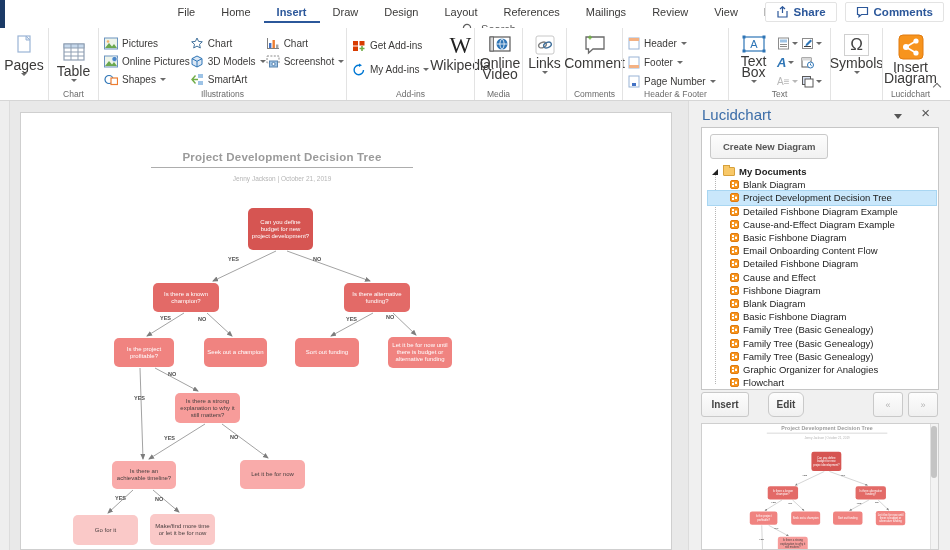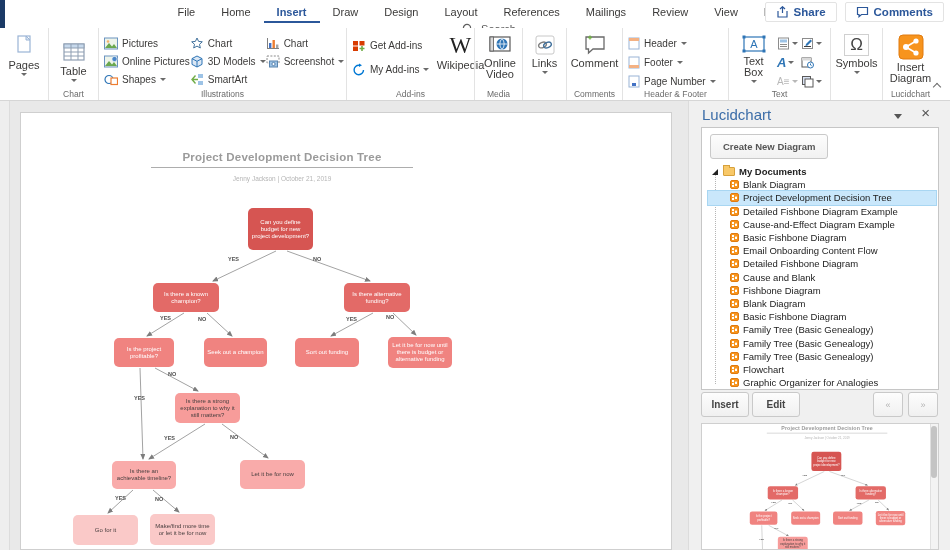--- a/index.html
+++ b/index.html
@@ -17,21 +17,21 @@
   .chip { display:flex; align-items:center; gap:5px; border:1px solid #e3e3e3; background:#fff;
     color:#2b579a; font-size:11.5px; font-weight:bold; padding:3px 10px; border-radius:2px; }
 
   
   #ribbon { position:absolute; left:0; top:28px; width:950px; height:73px; background:#fff;
     border-bottom:1px solid #d6d6d6; display:flex; align-items:stretch; }
   .rgroup { position:relative; display:flex; align-items:flex-start; padding:3px 5px 13px; }
   .rgroup + .rgroup { border-left:1px solid #e3e3e3; }
   .gcaption { position:absolute; left:0; right:0; bottom:1px; text-align:center; font-size:8.5px; color:#6a6a6a; white-space:nowrap; }
   .bigbtn { display:flex; flex-direction:column; align-items:center; width:46px; padding-top:3px; gap:2px; }
-  .bigbtn .blabel { font-size:11px; color:#3b3a39; text-align:center; line-height:11px; }
+  .bigbtn .blabel { font-size:14px; color:#3b3a39; text-align:center; line-height:11px; }
   .scol { display:flex; flex-direction:column; justify-content:flex-start; gap:2px; padding-top:4px; }
   .sbtn { display:flex; align-items:center; gap:4px; font-size:10px; color:#3b3a39; height:16px; white-space:nowrap; }
   .cv { width:0; height:0; border-left:3px solid transparent; border-right:3px solid transparent; border-top:3.5px solid #6a6a6a; display:inline-block; }
   .chev { width:6px; height:6px; border-left:1.5px solid #6a6a6a; border-top:1.5px solid #6a6a6a; transform:rotate(45deg); display:inline-block; }
   .wiki { font-family:"Liberation Serif", serif; font-size:23px; line-height:24px; color:#222; }
   .omega { font-size:17px; line-height:20px; color:#444; border:1px solid #d0d0d0; padding:0 5px; background:#fff; }
   .grid6 { display:grid; grid-template-columns:24px 24px; grid-auto-rows:19px; margin-top:3px; }
   .gcell { display:flex; align-items:center; gap:2px; }
 
   
@@ -541,21 +541,21 @@
         <div class="trow">
             <span class="lci"></span>
             <span>Email Onboarding Content Flow</span>
           </div>
         <div class="trow">
             <span class="lci"></span>
             <span>Detailed Fishbone Diagram</span>
           </div>
         <div class="trow">
             <span class="lci"></span>
-            <span>Cause and Blank</span>
+            <span>Cause and Effect</span>
           </div>
         <div class="trow">
             <span class="lci"></span>
             <span>Fishbone Diagram</span>
           </div>
         <div class="trow">
             <span class="lci"></span>
             <span>Blank Diagram</span>
           </div>
         <div class="trow">
@@ -569,34 +569,34 @@
         <div class="trow">
             <span class="lci"></span>
             <span>Family Tree (Basic Genealogy)</span>
           </div>
         <div class="trow">
             <span class="lci"></span>
             <span>Family Tree (Basic Genealogy)</span>
           </div>
         <div class="trow">
             <span class="lci"></span>
+            <span>Graphic Organizer for Analogies</span>
+          </div>
+        <div class="trow">
+            <span class="lci"></span>
             <span>Flowchart</span>
-          </div>
-        <div class="trow">
-            <span class="lci"></span>
-            <span>Graphic Organizer for Analogies</span>
           </div>
       </div>
     </div>
 
     <div class="btnrow">
       <div class="pbtn" style="left:0; width:48px;">
           <span>Insert</span>
         </div>
-      <div class="pbtn" style="left:51px; width:48px;">
+      <div class="pbtn" style="left:67px; width:36px;border-radius:6px;">
           <span>Edit</span>
         </div>
       <div class="pbtn dis" style="left:172px; width:30px;">
           <span>«</span>
         </div>
       <div class="pbtn dis" style="left:207px; width:30px;">
           <span>»</span>
         </div>
     </div>
 

